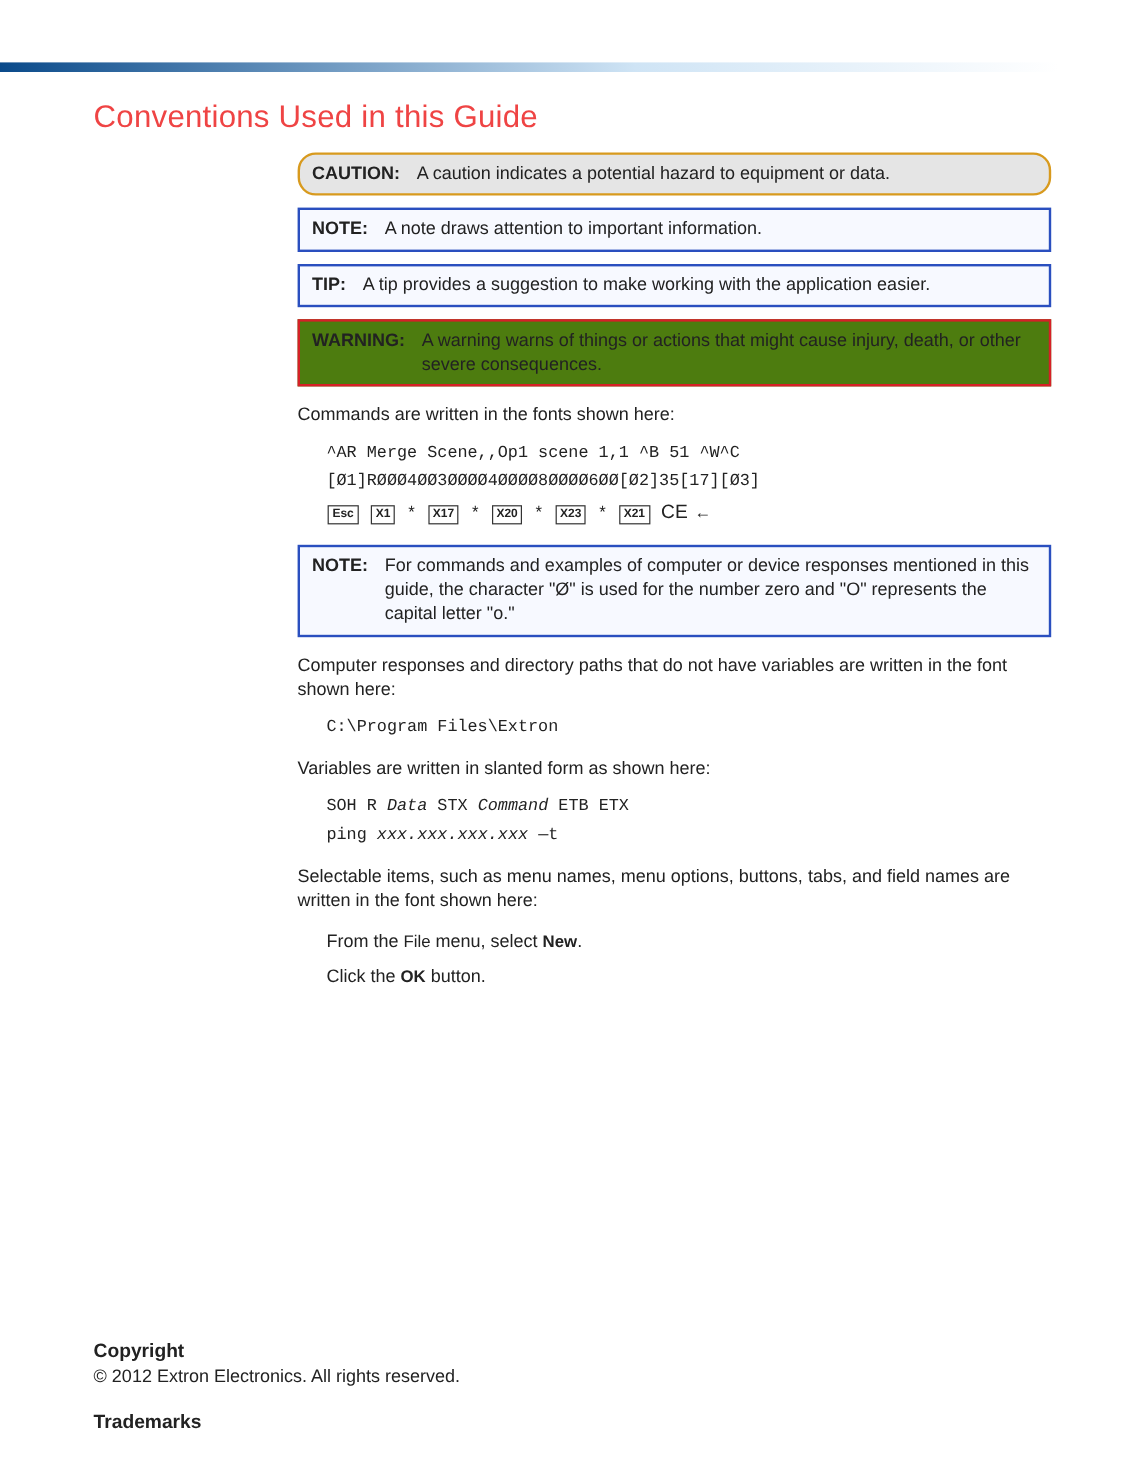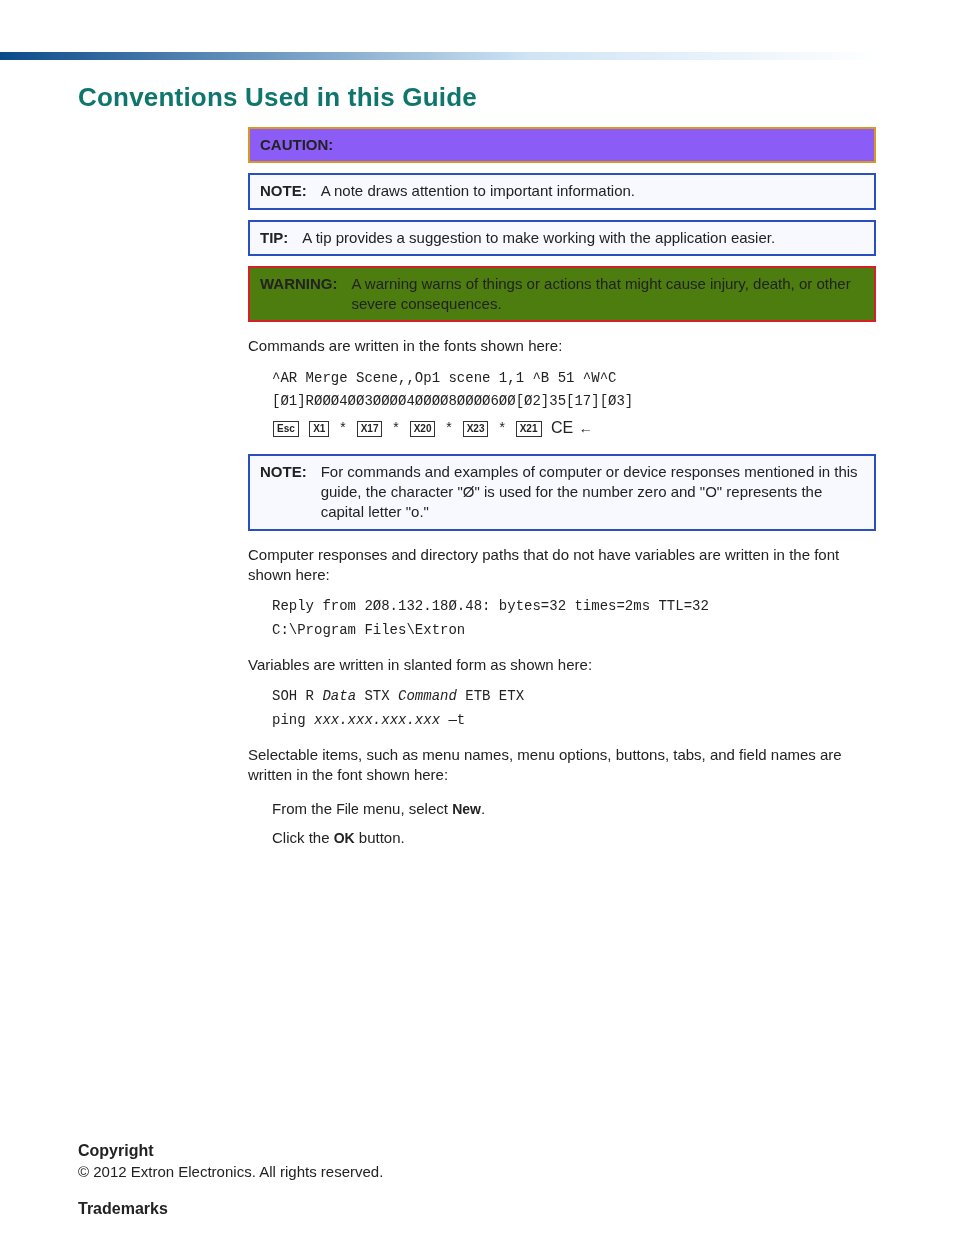--- a/index.html
+++ b/index.html
@@ -13,43 +13,43 @@
   }
   .topbar {
     height: 8px;
     background: linear-gradient(to right, #0a4a8a 0%, #cfe4f5 60%, #fff 100%);
     margin: 52px 72px 0 0;
   }
   .page {
     padding: 22px 78px 40px 78px;
   }
   h1 {
-    color: #0f766e;
+    color: #ef4444;
     font-size: 26px;
-    font-weight: 700;
+    font-weight: 400;
     margin: 0 0 14px 0;
     letter-spacing: 0.2px;
   }
   .body-indent {
     margin-left: 170px;
   }
   p {
     margin: 0 0 10px 0;
     line-height: 1.35;
   }
   .callout {
     border: 2px solid;
     padding: 6px 10px 6px 10px;
     margin: 8px 0 10px 0;
     line-height: 1.35;
   }
   .callout .label {
     font-weight: 700;
   }
-  .caution { border-color: #d89a1e; background: #8b5cf6; }
+  .caution { border-color: #d89a1e; background: #e5e5e5; border-radius: 15px; }
   .note    { border-color: #2a4fbf; background: #f7f9ff; }
   .tip     { border-color: #2a4fbf; background: #f7f9ff; }
   .warning { border-color: #d62027; background: #4d7c0f; }
   .callout-row {
     display: flex;
     gap: 14px;
   }
   .callout-row .label { flex: 0 0 auto; }
   .callout-row .text  { flex: 1 1 auto; }
   .mono {
@@ -92,20 +92,21 @@
 
 <div class="page">
 
   <h1>Conventions Used in this Guide</h1>
 
   <div class="body-indent">
 
     <div class="callout caution">
       <div class="callout-row">
         <span class="label">CAUTION:</span>
+        <span class="text">A caution indicates a potential hazard to equipment or data.</span>
       </div>
     </div>
 
     <div class="callout note">
       <div class="callout-row">
         <span class="label">NOTE:</span>
         <span class="text">A note draws attention to important information.</span>
       </div>
     </div>
 
@@ -143,21 +144,20 @@
     <div class="callout note">
       <div class="callout-row">
         <span class="label">NOTE:</span>
         <span class="text">For commands and examples of computer or device responses mentioned in this guide, the character "Ø" is used for the number zero and "O" represents the capital letter "o."</span>
       </div>
     </div>
 
     <p style="margin-top:14px;">Computer responses and directory paths that do not have variables are written in the font shown here:</p>
 
     <div class="code-block mono">
-      <div>Reply from 2Ø8.132.18Ø.48: bytes=32 times=2ms TTL=32</div>
       <div>C:\Program Files\Extron</div>
     </div>
 
     <p>Variables are written in slanted form as shown here:</p>
 
     <div class="code-block mono">
       <div>
         <span>SOH R </span><span class="ital">Data</span><span> STX </span><span class="ital">Command</span><span> ETB ETX</span>
       </div>
       <div>

